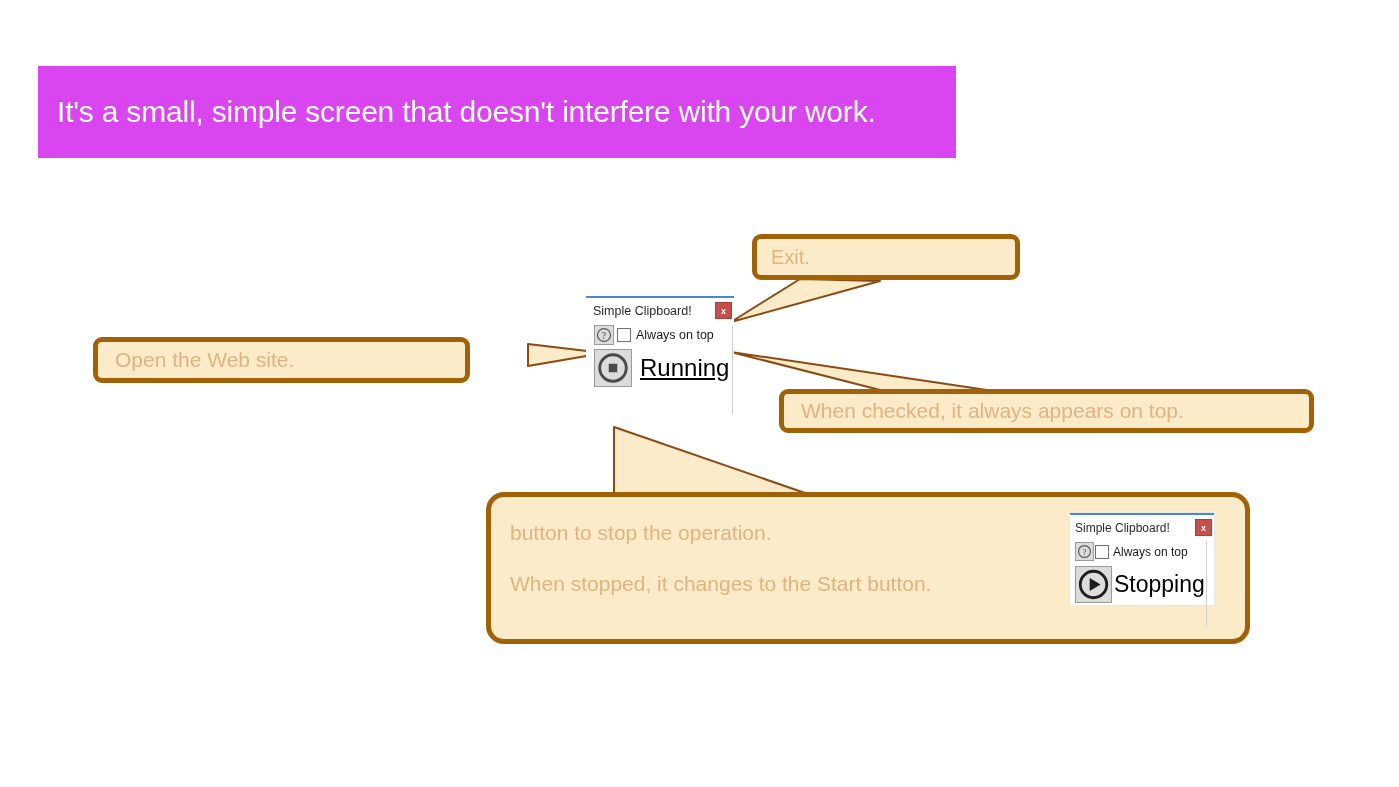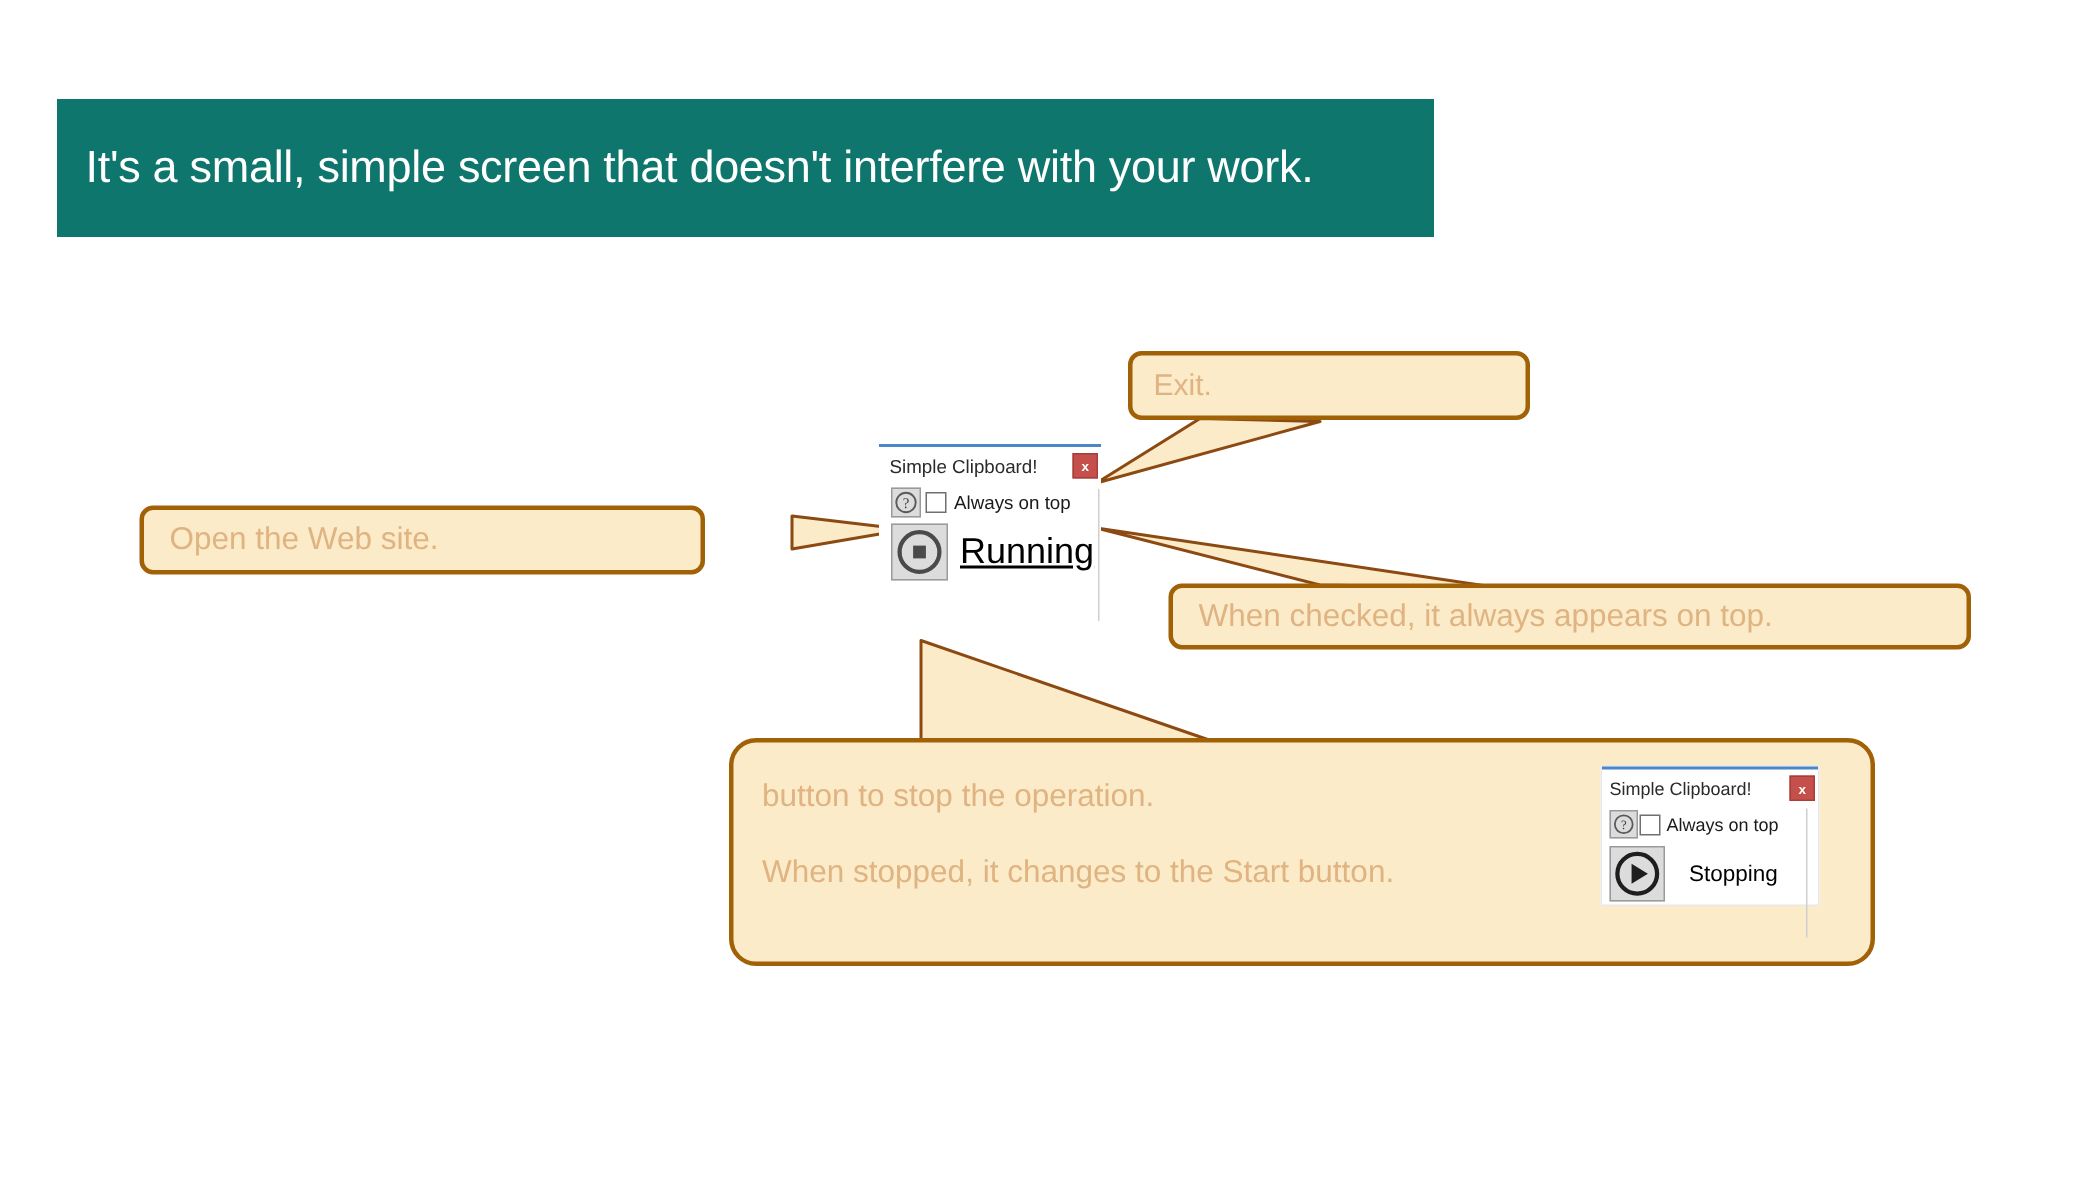--- a/index.html
+++ b/index.html
@@ -16,39 +16,39 @@
     -webkit-font-smoothing: antialiased;
   }
 
   
   .title-banner {
     position: absolute;
     left: 38px;
     top: 66px;
     width: 918px;
     height: 92px;
-    background: #0f766e;
+    background: #d946ef;
     display: flex;
     align-items: center;
     box-sizing: border-box;
     padding-left: 19px;
   }
   .title-banner .title-text {
     color: #ffffff;
     font-size: 30px;
     font-weight: 400;
     letter-spacing: -0.2px;
     white-space: nowrap;
   }
 
   
   .callout {
     position: absolute;
     background: #FCEBC8;
-    border: 3px solid #a16207;
+    border: 5px solid #a16207;
     border-radius: 9px;
     box-sizing: border-box;
     color: #E0B482;
     display: flex;
     align-items: center;
   }
   .callout .callout-text {
     font-size: 20px;
     line-height: 1.45;
     white-space: nowrap;
@@ -206,21 +206,21 @@
   }
   #window-mini .win-titlebar { height: 25px; padding: 0 2px 0 5px; }
   #window-mini .win-title { font-size: 12px; }
   #window-mini .win-close { width: 17px; height: 17px; font-size: 9px; }
   #window-mini .row-check { padding-left: 5px; height: 23px; }
   #window-mini .icon-help { width: 19px; height: 19px; }
   #window-mini .chk { width: 14px; height: 14px; margin-left: 1px; }
   #window-mini .chk-label { font-size: 12px; margin-left: 4px; }
   #window-mini .row-status { padding-left: 5px; height: 42px; }
   #window-mini .icon-run { width: 37px; height: 37px; }
-  #window-mini .status-label { font-size: 15px; margin-left: 16px; }
+  #window-mini .status-label { font-size: 23px; margin-left: 2px; }
   #window-mini .win-divider { left: 136px; top: 28px; height: 86px; }
 </style>
 </head>
 <body>
 
 <div class="title-banner">
   <span class="title-text">It's a small, simple screen that doesn't interfere with your work.</span>
 </div>
 
 <svg class="tail-svg" viewBox="0 0 1399 787">

